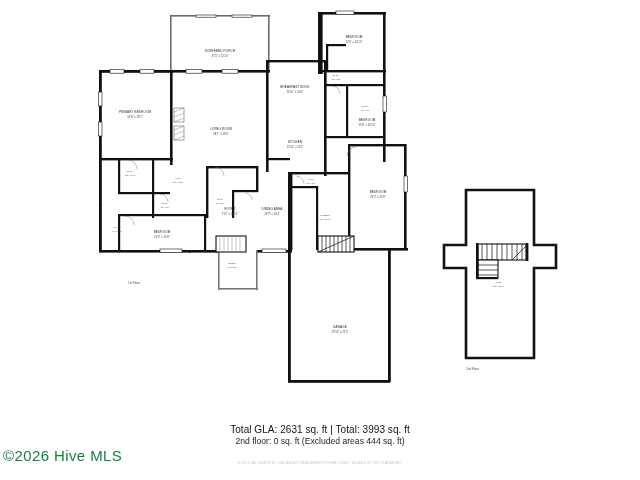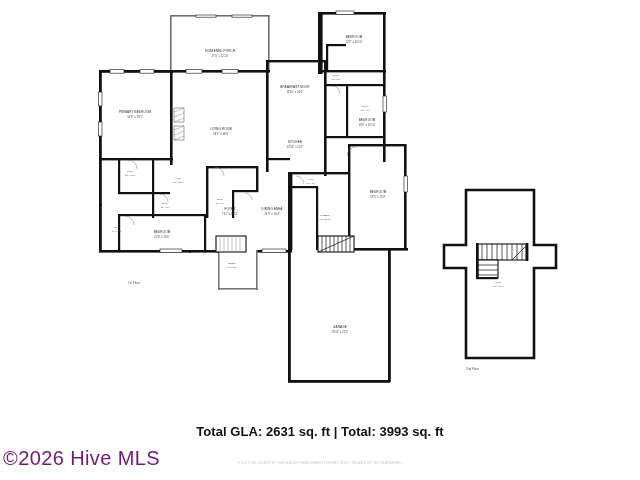--- a/index.html
+++ b/index.html
@@ -63,22 +63,22 @@
   }
   .summary {
     position: absolute;
     left: 0;
     right: 0;
     top: 424px;
     text-align: center;
     line-height: 1.22;
   }
   .summary-total {
-    font-size: 13px;
-    font-weight: bold;
+    font-size: 10px;
+    font-weight: normal;
     color: #111111;
     letter-spacing: 0.05px;
   }
   .summary-line {
     font-size: 8.6px;
     color: #1c1c1c;
   }
   .disclaimer {
     position: absolute;
     left: 0;
@@ -87,22 +87,22 @@
     text-align: center;
     font-size: 2.6px;
     color: #c3c3c3;
     letter-spacing: 0.25px;
     transform: scaleY(1.1);
   }
   .watermark {
     position: absolute;
     left: 3px;
     top: 447px;
-    font-size: 20px;
-    color: #701a75;
+    font-size: 15px;
+    color: #15803d;
     letter-spacing: 0.4px;
     user-select: none;
     white-space: nowrap;
   }
 </style>
 </head>
 <body>
 
 <svg id="plan-canvas" viewBox="0 0 640 480">
   <rect x="0" y="0" width="640" height="480" fill="#ffffff"></rect>
@@ -364,17 +364,18 @@
 
     <text class="small-room-name" x="498" y="283">ATTIC</text>
     <text class="small-room-dim" x="498" y="287">19'0" x 26'1"</text>
 
     <text class="floor-caption" x="466" y="370">2nd Floor</text>
   </g>
 </svg>
 
 <div class="summary">
   <div class="summary-total">Total GLA: 2631 sq. ft  |  Total: 3993 sq. ft</div>
+  <div class="summary-line">2nd floor: 0 sq. ft (Excluded areas 444 sq. ft)</div>
 </div>
 
 <div class="disclaimer">FLOOR PLAN CREATED BY CUBICASA APP. MEASUREMENTS DEEMED HIGHLY RELIABLE BUT NOT GUARANTEED.</div>
 
 <div class="watermark">©2026 Hive MLS</div>
 
 </body></html>

